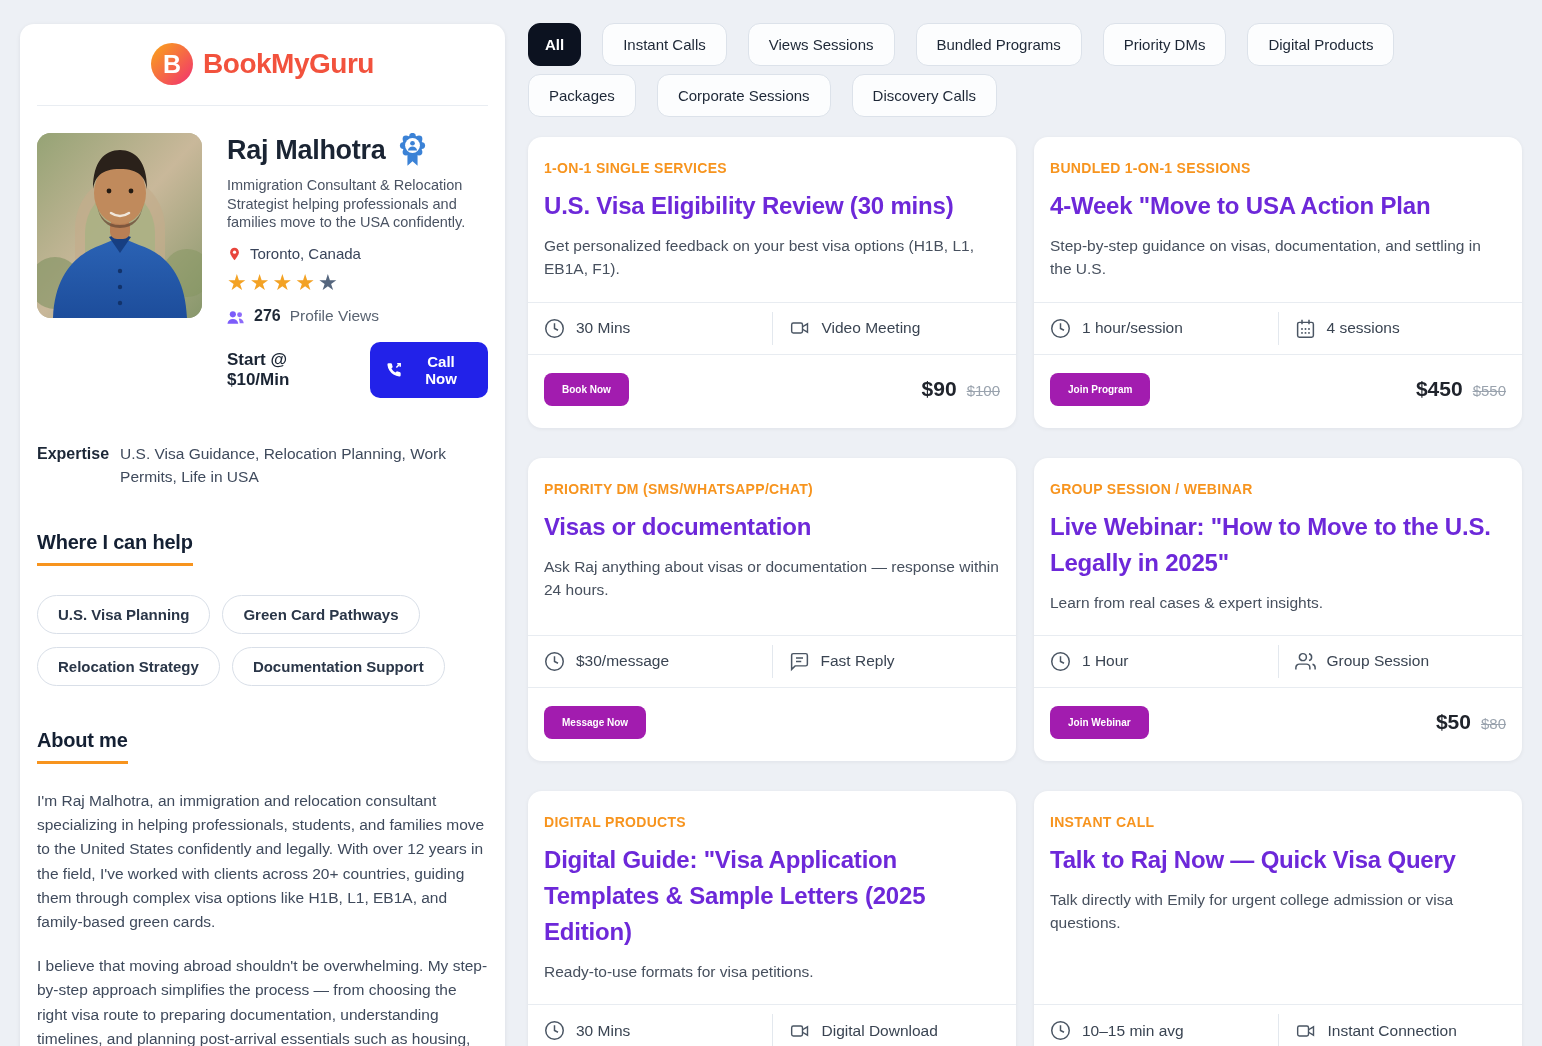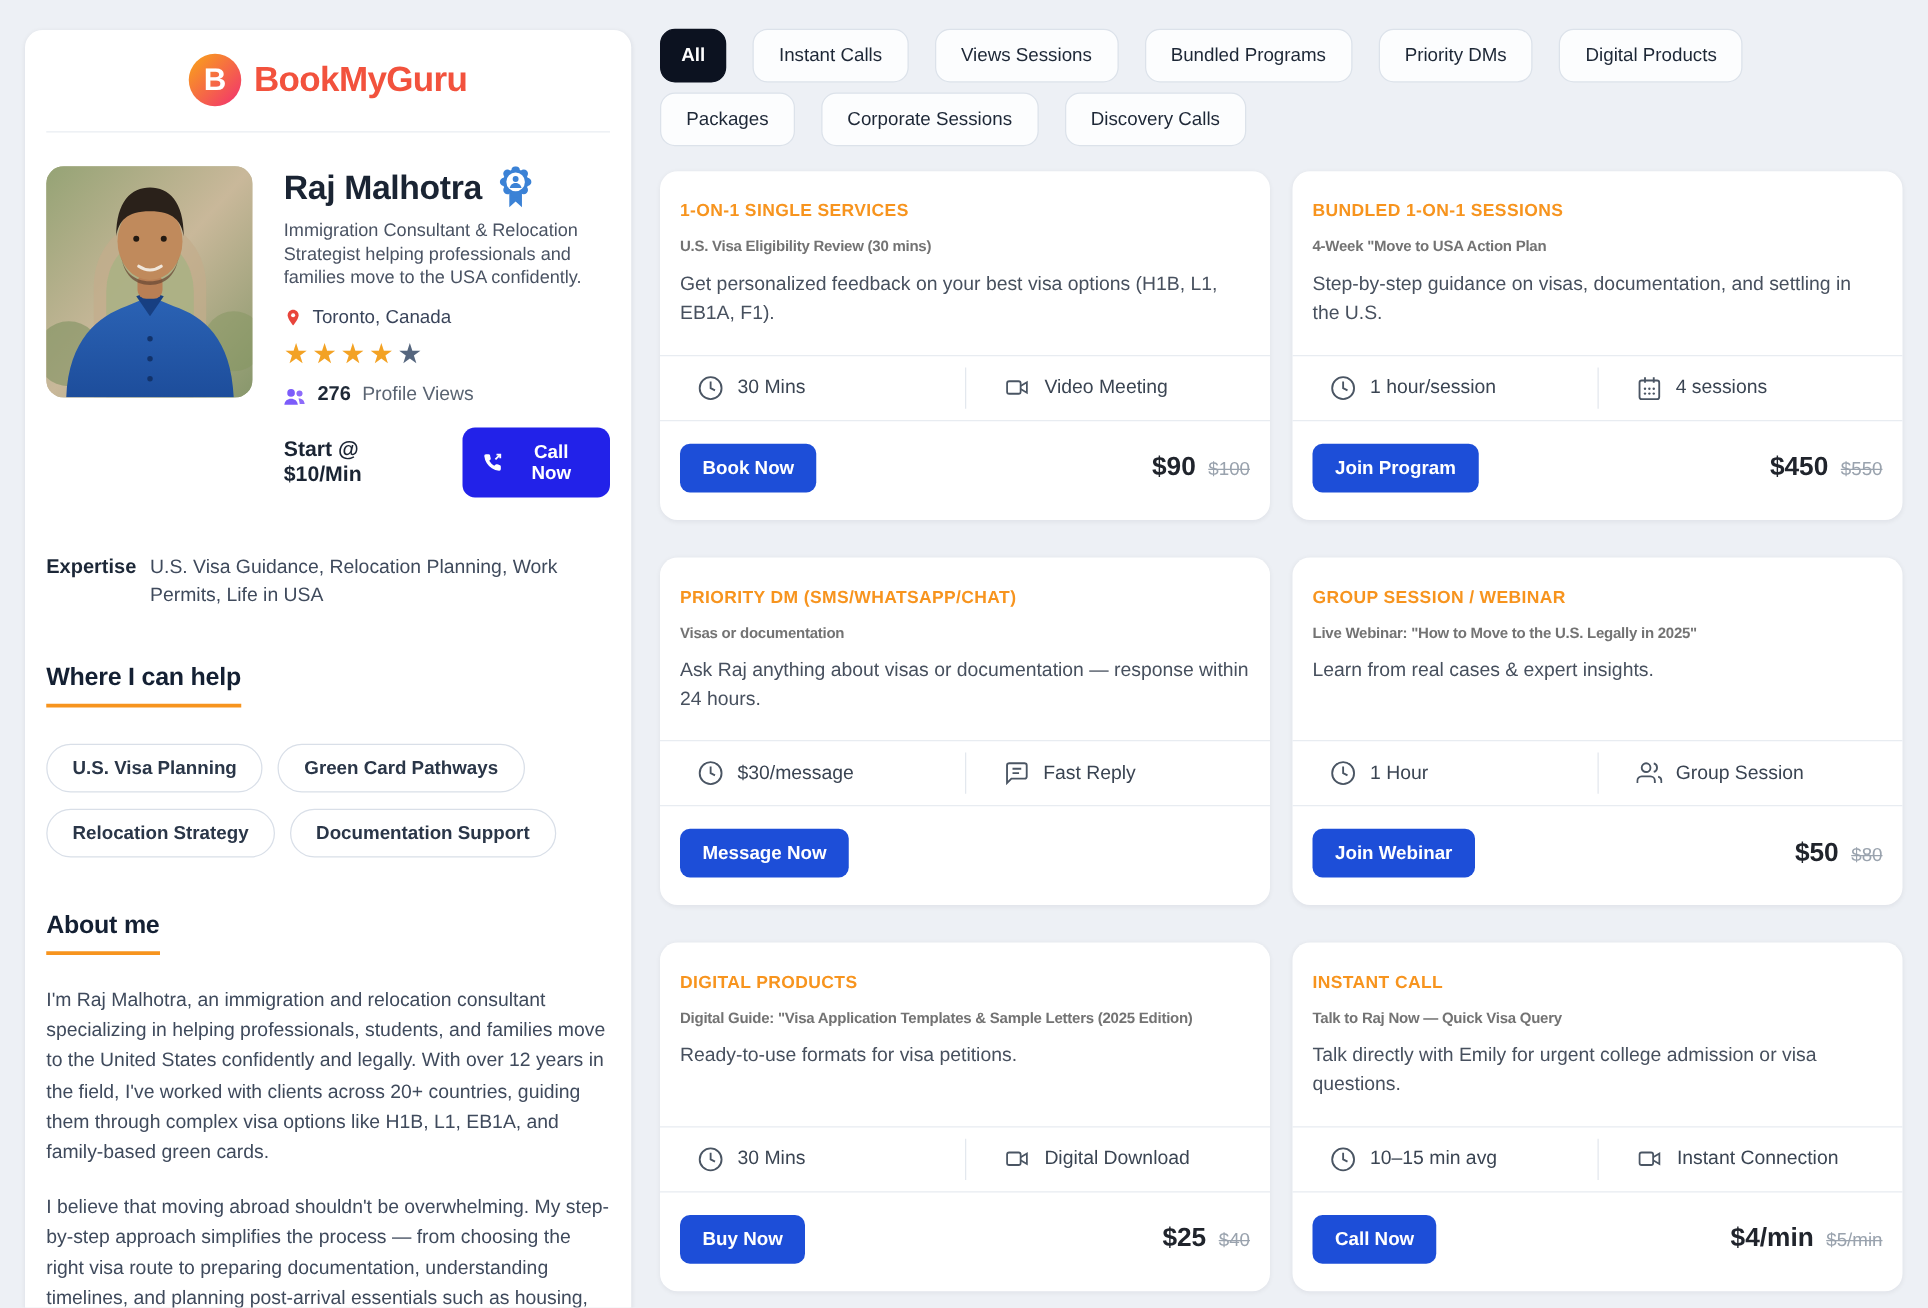--- a/index.html
+++ b/index.html
@@ -52,28 +52,28 @@
   .main{position:absolute;left:528px;top:23px;width:994px;}
   .filters{display:flex;flex-wrap:wrap;gap:8px 21px;}
   .chip{padding:12px 20px;border-radius:12px;background:#fcfdfe;border:1px solid #dce2ea;
     font-size:15px;color:#1d2736;font-weight:500;cursor:pointer;white-space:nowrap;}
   .chip.active{background:#0c1220;border-color:#0c1220;color:#fff;font-weight:700;padding:12px 16px;}
   .grid{margin-top:20px;display:grid;grid-template-columns:1fr 1fr;gap:30px 18px;}
   .card{background:#fff;border-radius:14px;box-shadow:0 1px 4px rgba(16,24,40,.06);
     display:flex;flex-direction:column;}
   .card-body{padding:23px 16px 21px;flex:1;}
   .card-cat{font-size:14px;font-weight:600;color:#f7941e;letter-spacing:.3px;}
-  .card-title{margin-top:12px;font-size:12px;font-weight:700;color:#737373;line-height:1.5;letter-spacing:-.2px;}
+  .card-title{margin-top:12px;font-size:24px;font-weight:700;color:#6d28d9;line-height:1.5;letter-spacing:-.2px;}
   .card-desc{margin-top:10px;font-size:15.5px;color:#47505e;line-height:1.5;}
   .card-meta{border-top:1px solid #e8ecf1;border-bottom:1px solid #e8ecf1;display:flex;align-items:stretch;}
-  .meta-item{flex:1;display:flex;align-items:center;gap:11px;padding:15px 30px;
+  .meta-item{flex:1;display:flex;align-items:center;gap:11px;padding:15px 16px;
     font-size:15.5px;color:#3a4452;}
   .meta-div{width:1px;background:#e3e8ee;margin:9px 0;}
   .card-footer{display:flex;align-items:center;justify-content:space-between;padding:18px 16px 22px;}
-  .btn-green{background:#1d4ed8;color:#fff;font-weight:700;font-size:15px;
+  .btn-green{background:#a21caf;color:#fff;font-weight:700;font-size:10px;
     padding:11px 18px;border-radius:8px;border:none;cursor:pointer;}
   .price-wrap{display:flex;align-items:baseline;gap:10px;}
   .price{font-size:21px;font-weight:700;color:#20242c;}
   .old{font-size:15px;color:#9aa3ae;text-decoration:line-through;}
   .micon{flex:none;display:flex;}
   svg{display:block;}
 </style>
 </head>
 <body>
 

